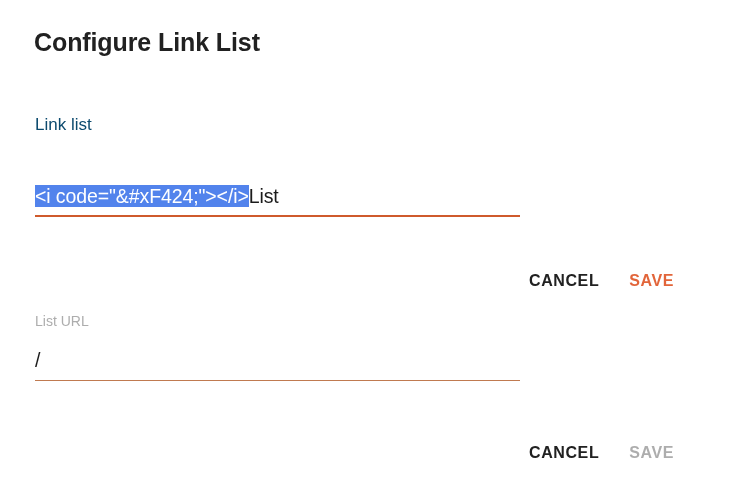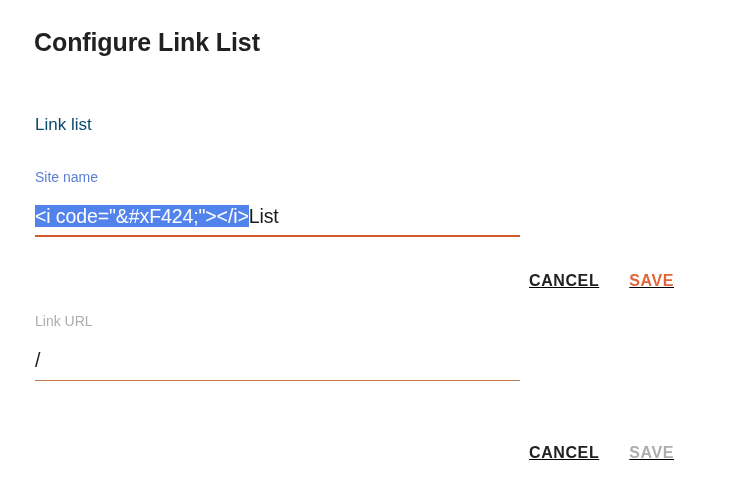--- a/index.html
+++ b/index.html
@@ -100,21 +100,20 @@
     height: 1.3px;
     background: #c07a50;
   }
 
   
   .actions {
     position: absolute;
     display: flex;
     align-items: flex-end;
     gap: 30px;
-    text-decoration: underline;
   }
   .actions-top    { left: 529px; top: 269px; }
   .actions-bottom { left: 529px; top: 441px; }
 
   .action-btn {
     font-size: 16px;
     font-weight: 700;
     letter-spacing: 0.6px;
     line-height: 24px;
     background: none;
@@ -135,34 +134,33 @@
 </head>
 <body>
 
 <div class="dialog">
 
   <div class="dialog-title">Configure Link List</div>
 
   <div class="section-heading">Link list</div>
 
   <div class="field field-sitename">
-    <div class="field-label focused">Site name</div>
     <div class="field-input-row">
       <div class="field-value"><span class="selected">&lt;i code="&amp;#xF424;"&gt;&lt;/i&gt;</span><span>List</span></div>
       <div class="field-underline"></div>
     </div>
   </div>
 
   <div class="actions actions-top">
     <button class="action-btn action-cancel">CANCEL</button>
     <button class="action-btn action-save">SAVE</button>
   </div>
 
   <div class="field field-siteurl">
-    <div class="field-label muted">Link URL</div>
+    <div class="field-label muted">List URL</div>
     <div class="field-input-row">
       <div class="field-value caret-slash">/</div>
       <div class="field-underline thin"></div>
     </div>
   </div>
 
   <div class="actions actions-bottom">
     <button class="action-btn action-cancel">CANCEL</button>
     <button class="action-btn action-save disabled">SAVE</button>
   </div>

